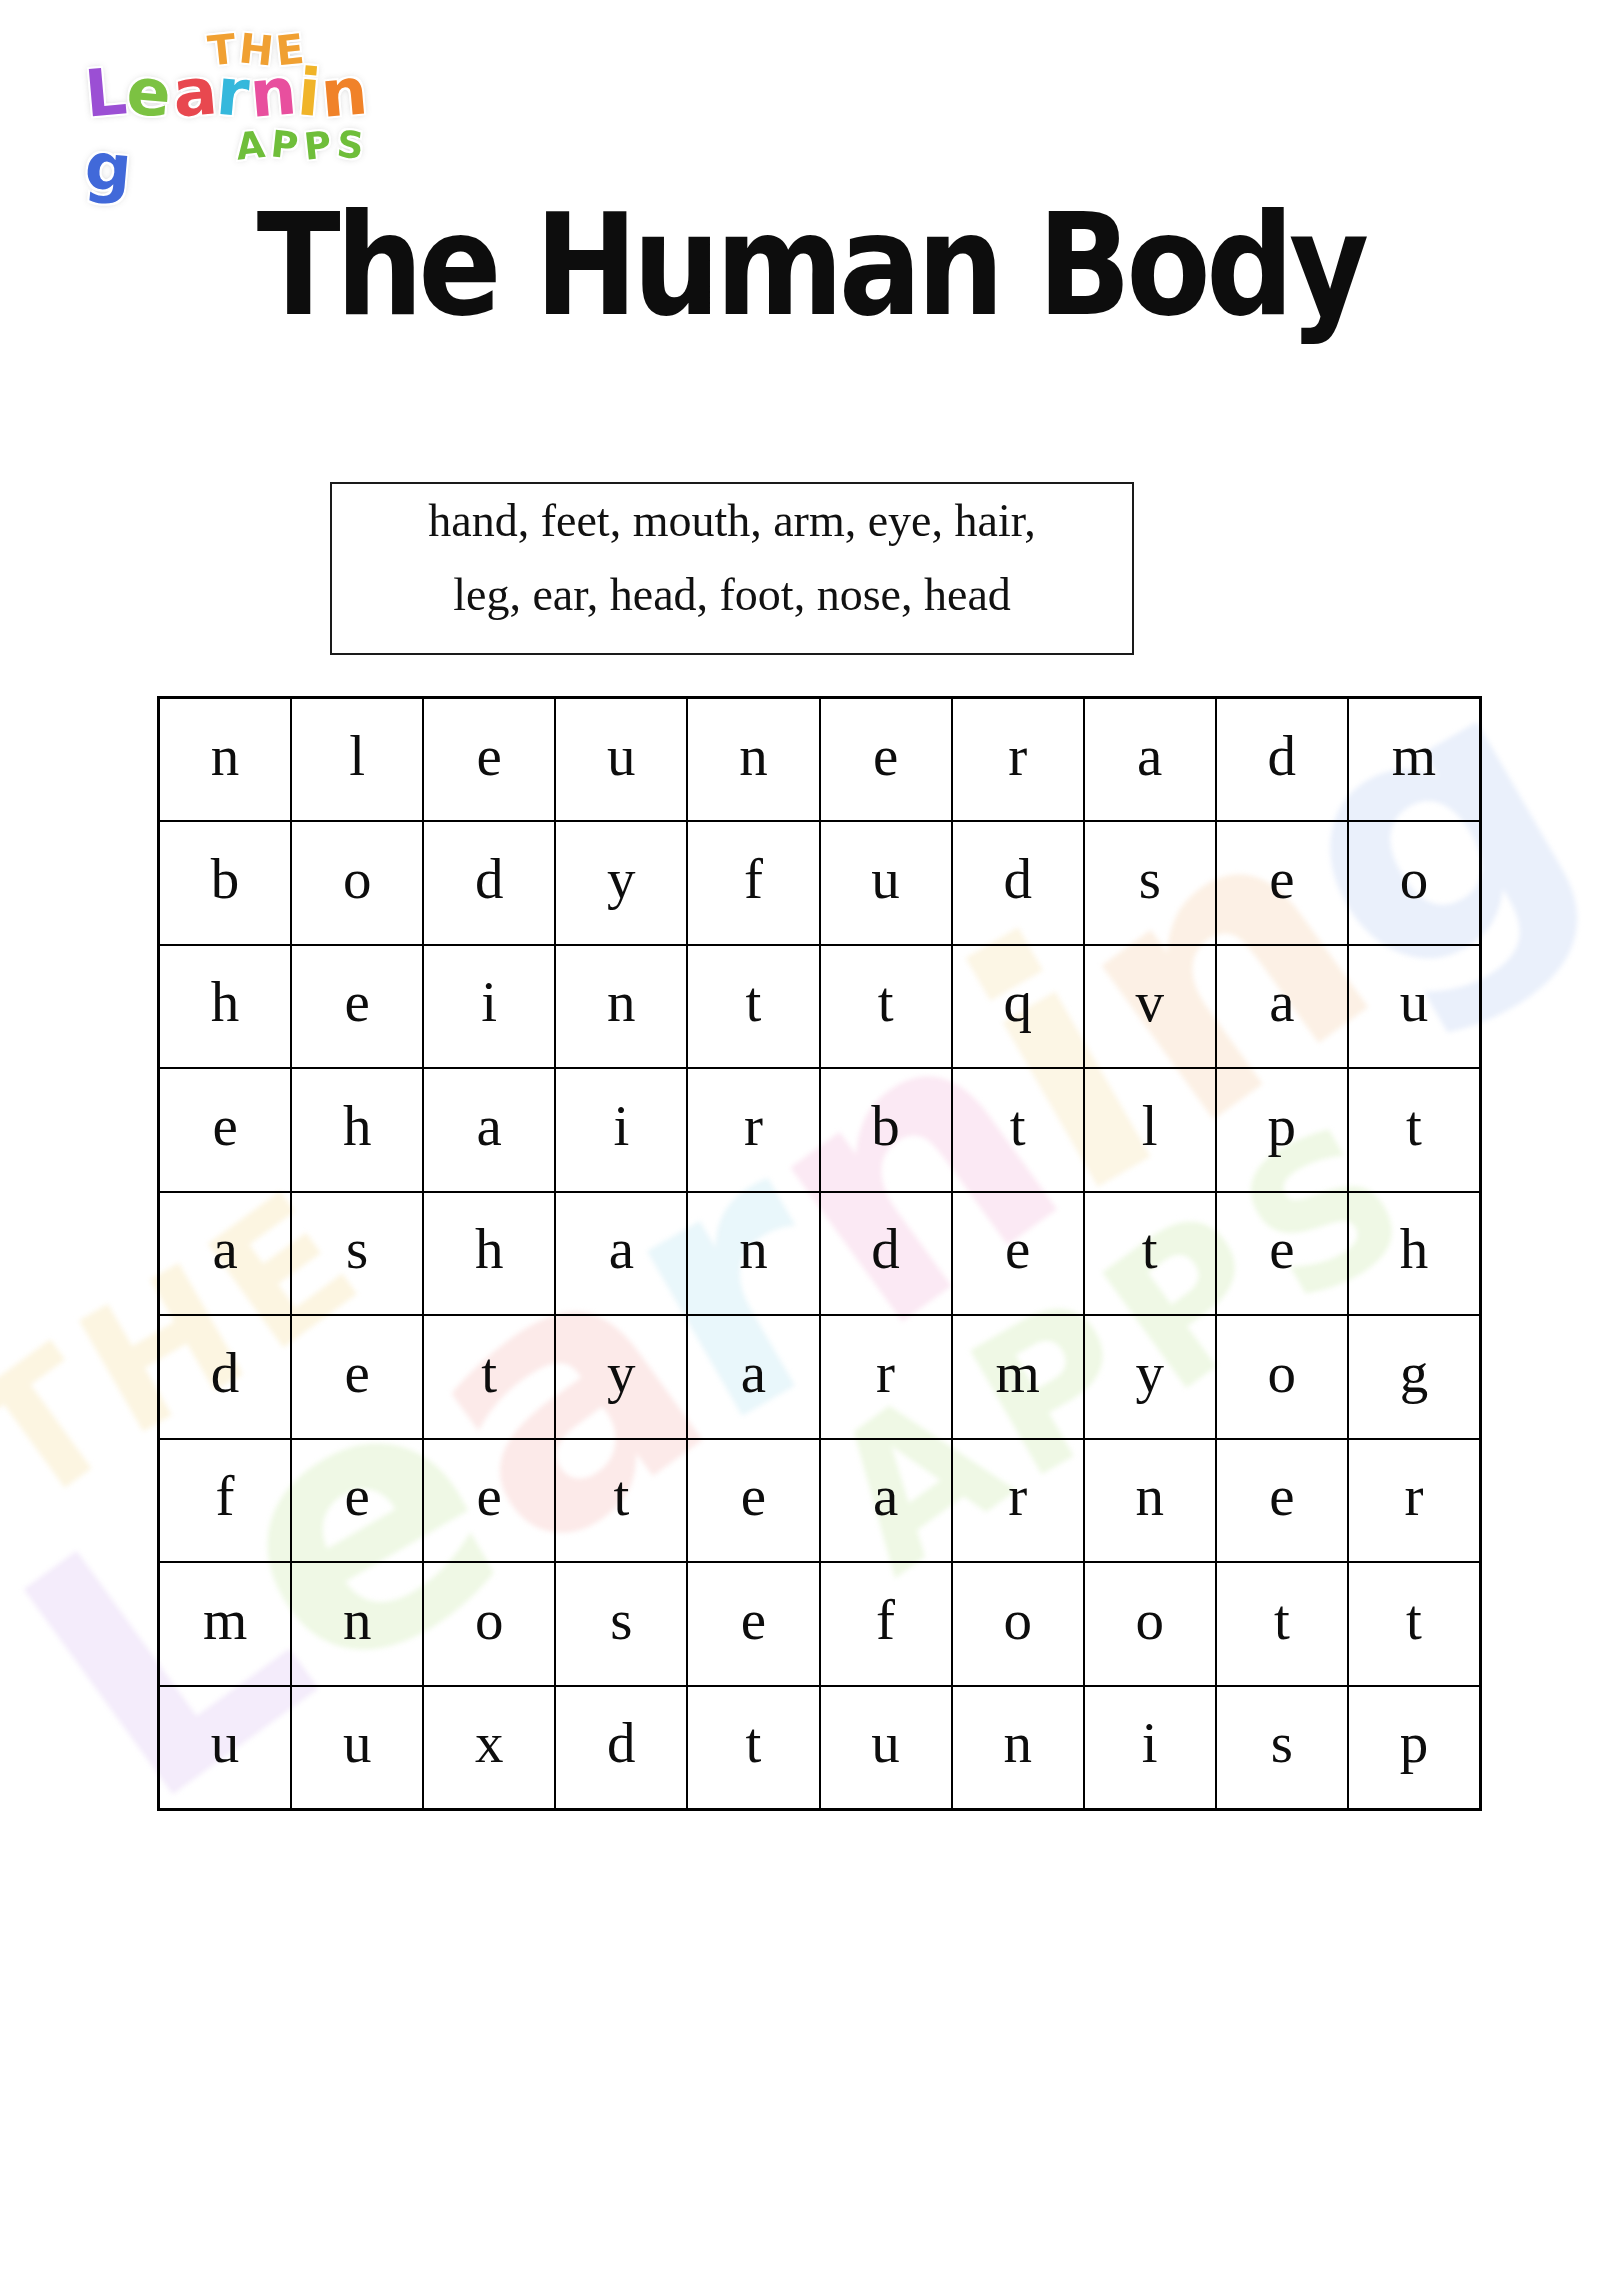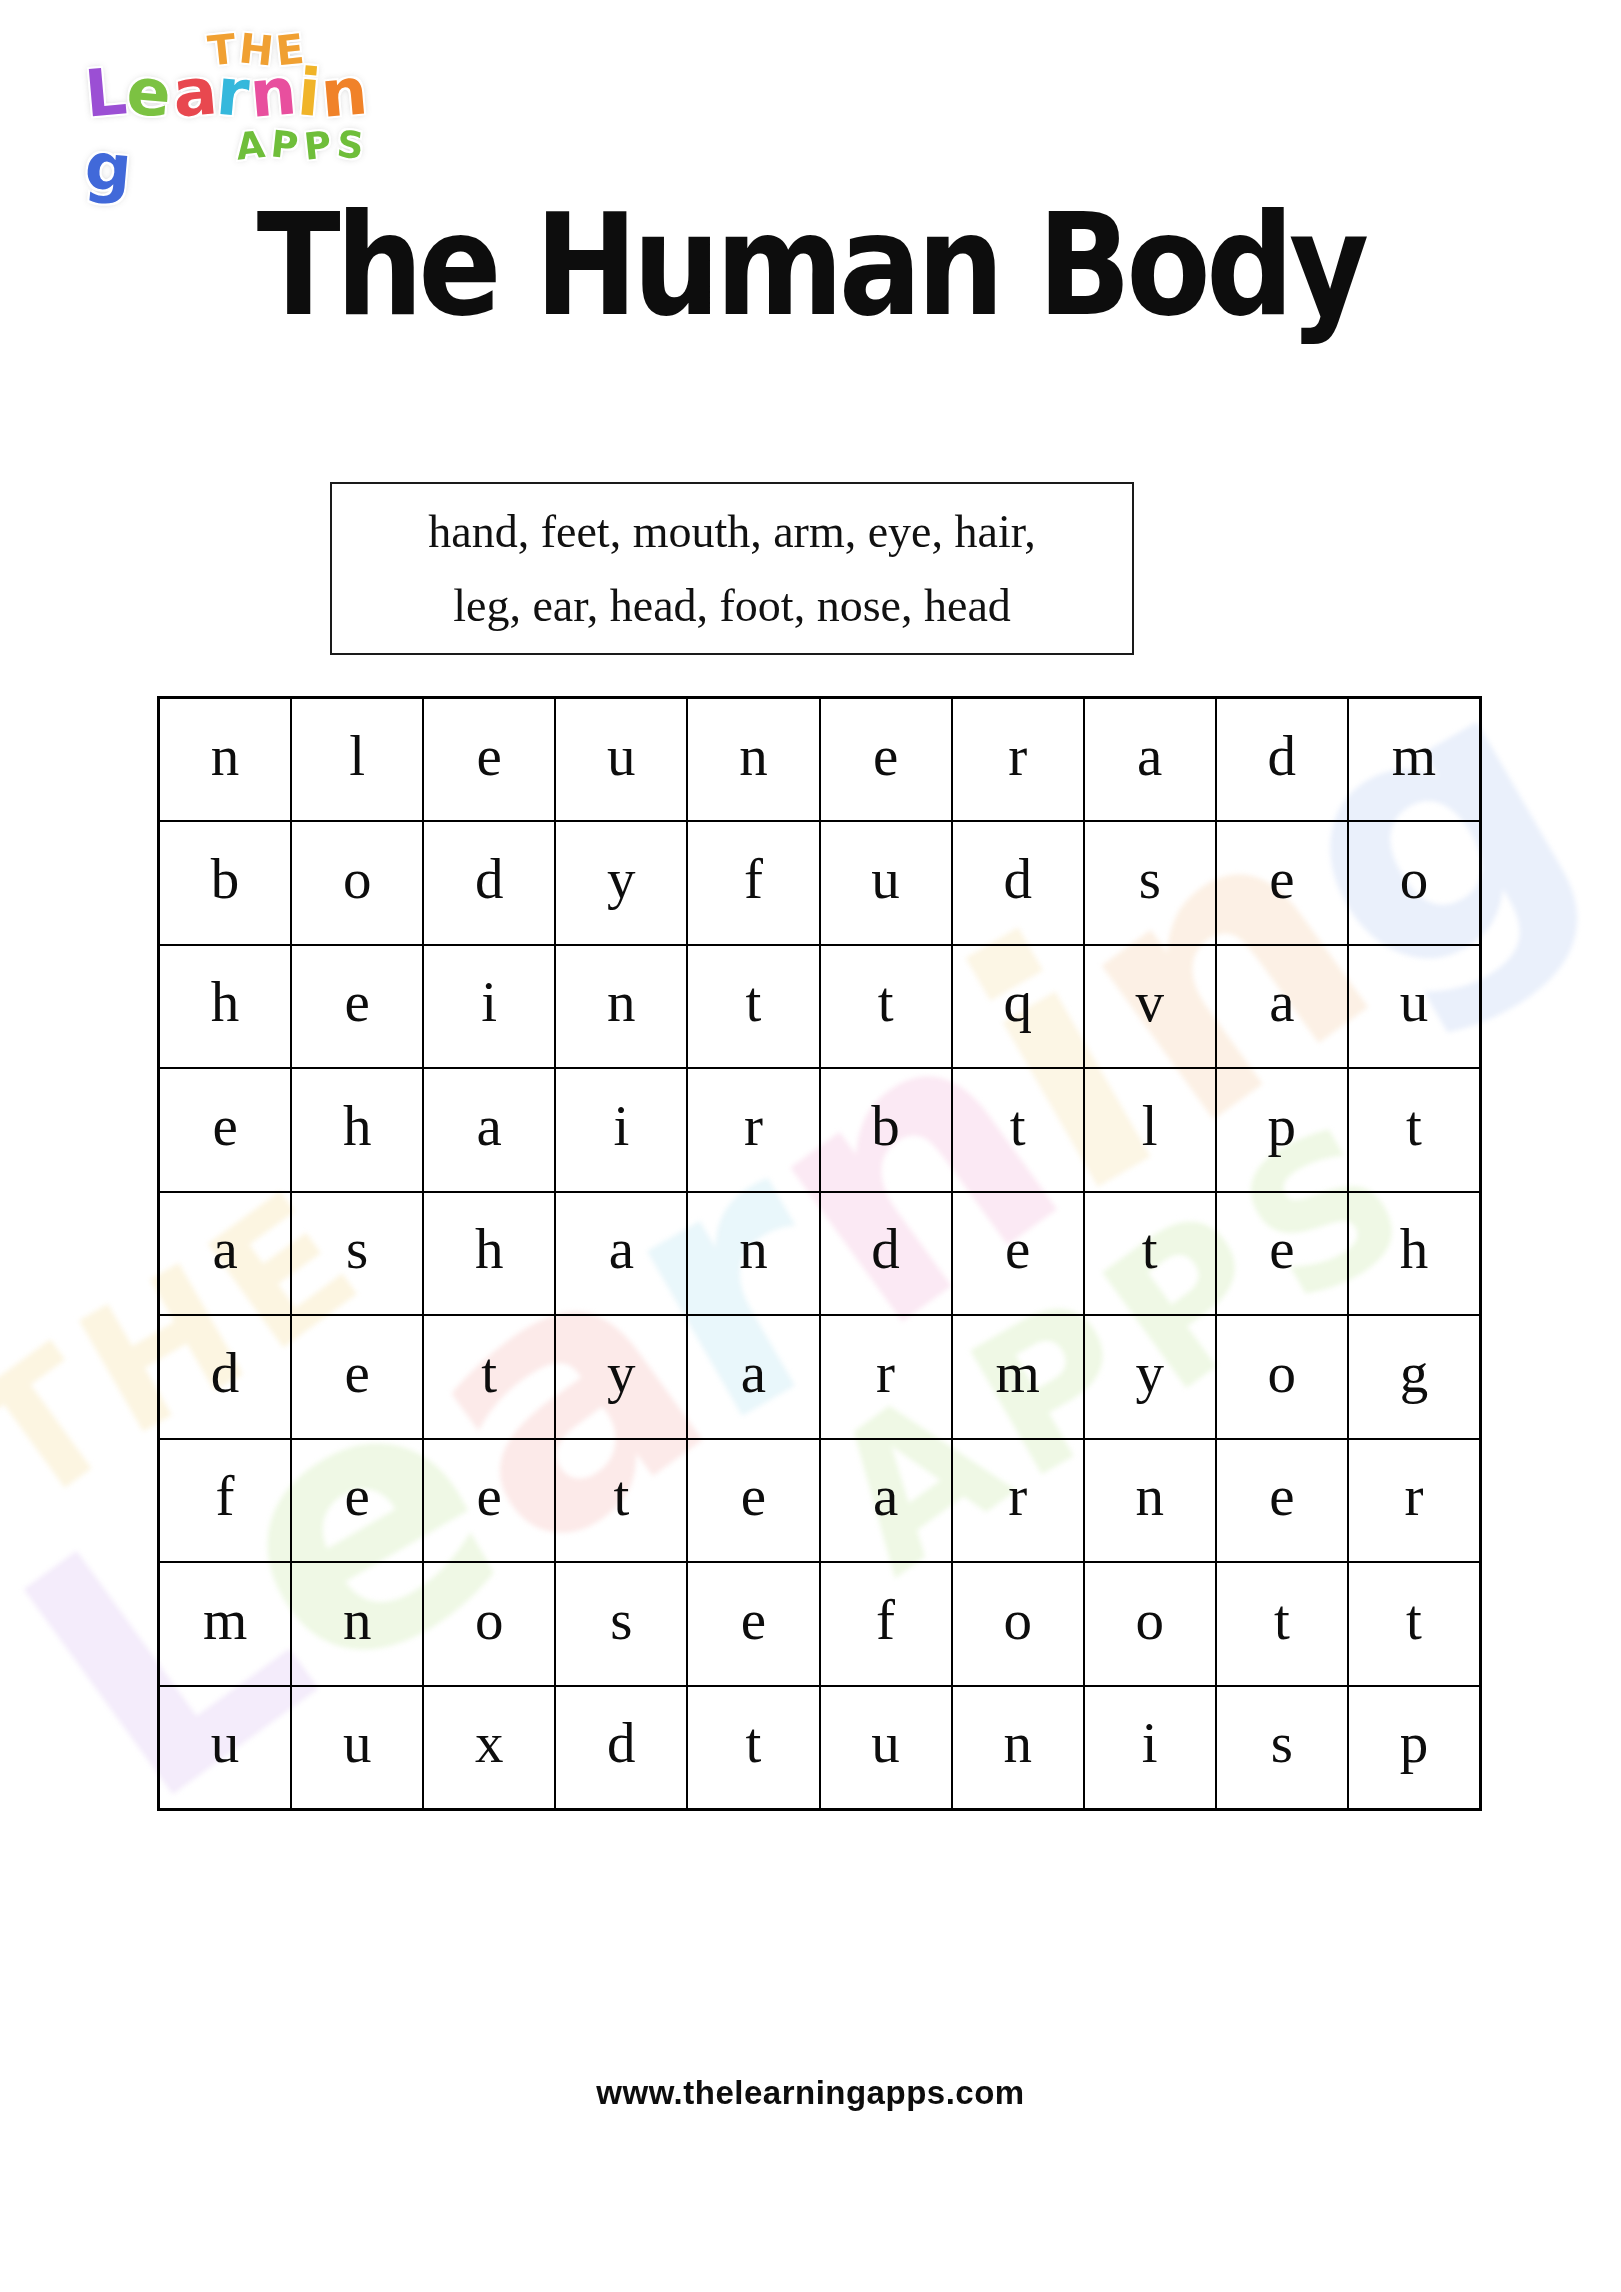--- a/index.html
+++ b/index.html
@@ -72,21 +72,21 @@
     z-index:2;
   }
 
   
   .wordbank{
     position:absolute; left:330px; top:482px;
     width:804px; height:173px;
     border:2.9px solid #1a1a1a;
     box-sizing:border-box;
     display:flex; flex-direction:column;
-    justify-content:center; align-items:center;
+    justify-content:flex-start; align-items:center;
     font-size:46px;
     line-height:1.6;
     background:transparent;
     z-index:2;
   }
 
   
   .grid{
     position:absolute; left:157px; top:696px;
     width:1325px; height:1115px;
@@ -232,16 +232,15 @@
       <div class="cell">x</div>
       <div class="cell">d</div>
       <div class="cell">t</div>
       <div class="cell">u</div>
       <div class="cell">n</div>
       <div class="cell">i</div>
       <div class="cell">s</div>
       <div class="cell">p</div>
     </div>
 
-  <div class="footer">www.thelearningapps.com</div>
 
 </div>
 
 
 </body></html>

